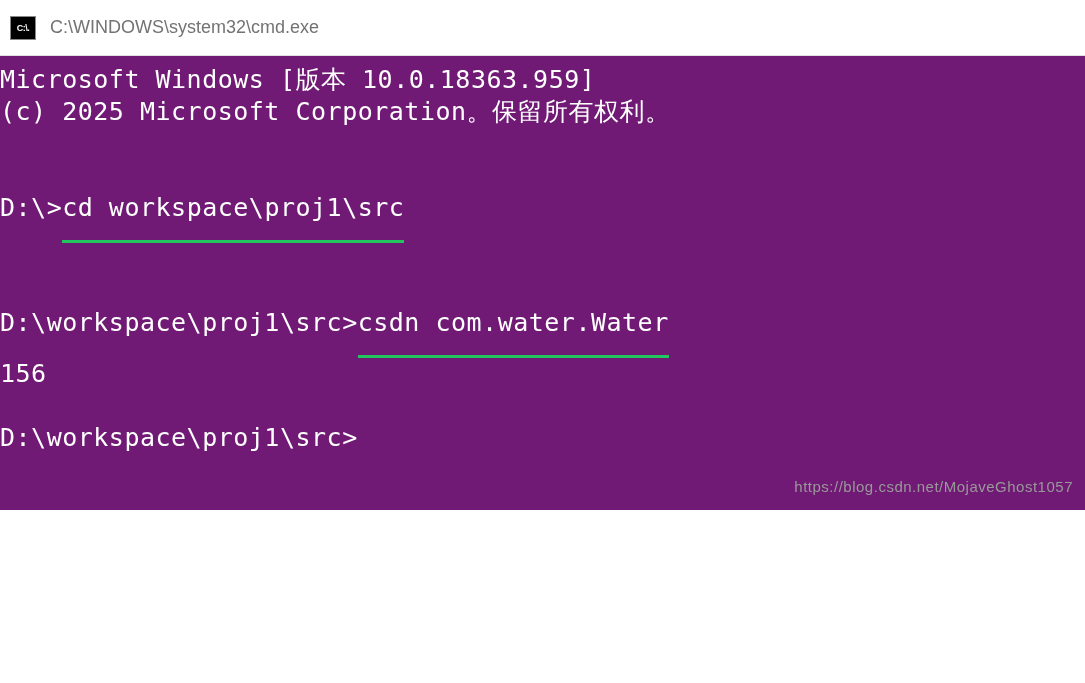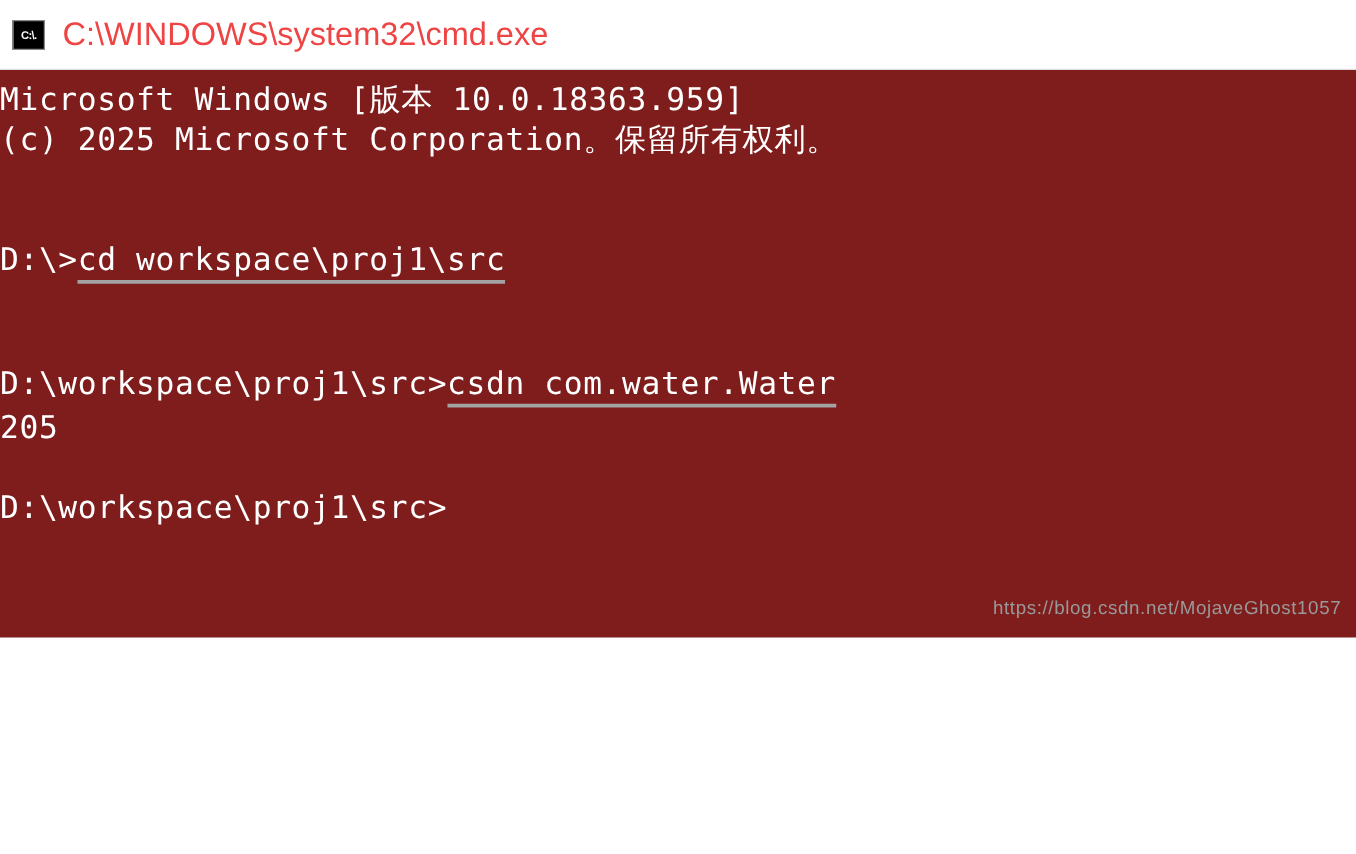--- a/index.html
+++ b/index.html
@@ -35,42 +35,42 @@
       border: 1px solid #888;
     }
     .titlebar-icon-text {
       color: #ffffff;
       font-size: 9px;
       font-weight: bold;
       font-family: sans-serif;
       letter-spacing: -0.5px;
     }
     .titlebar-title {
-      color: #ef4444;
-      font-size: 26px;
+      color: #737373;
+      font-size: 18px;
       font-family: 'Segoe UI', sans-serif;
       font-weight: 400;
     }
     .terminal {
-      background: #7f1d1d;
+      background: #701a75;
       height: 454px;
       padding: 8px 0;
       color: #ffffff;
       font-size: 25px;
       line-height: 1.28;
       letter-spacing: 0.5px;
       position: relative;
     }
     .terminal-line {
       white-space: pre;
       font-family: 'NSimSun', 'SimSun', 'Consolas', monospace;
     }
     .underlined {
-      border-bottom: 3px solid #a3a3a3;
-      padding-bottom: 0px;
+      border-bottom: 3px solid #22c55e;
+      padding-bottom: 16px;
       display: inline-block;
     }
     .watermark {
       position: absolute;
       bottom: 14px;
       right: 12px;
       color: #999999;
       font-size: 15px;
       font-family: 'Segoe UI', Arial, sans-serif;
       text-align: center;
@@ -91,18 +91,18 @@
 
 <div class="terminal">
   <div class="terminal-line">Microsoft Windows [版本 10.0.18363.959]</div>
   <div class="terminal-line">(c) 2025 Microsoft Corporation。保留所有权利。</div>
   <div class="blank-line"></div>
   <div class="blank-line"></div>
   <div class="terminal-line"><span>D:\&gt;</span><span class="underlined">cd workspace\proj1\src</span></div>
   <div class="blank-line"></div>
   <div class="blank-line"></div>
   <div class="terminal-line"><span>D:\workspace\proj1\src&gt;</span><span class="underlined">csdn com.water.Water</span></div>
-  <div class="terminal-line">205</div>
+  <div class="terminal-line">156</div>
   <div class="blank-line"></div>
   <div class="terminal-line">D:\workspace\proj1\src&gt;</div>
 
   <div class="watermark">https://blog.csdn.net/MojaveGhost1057</div>
 </div>
 
 </body></html>

